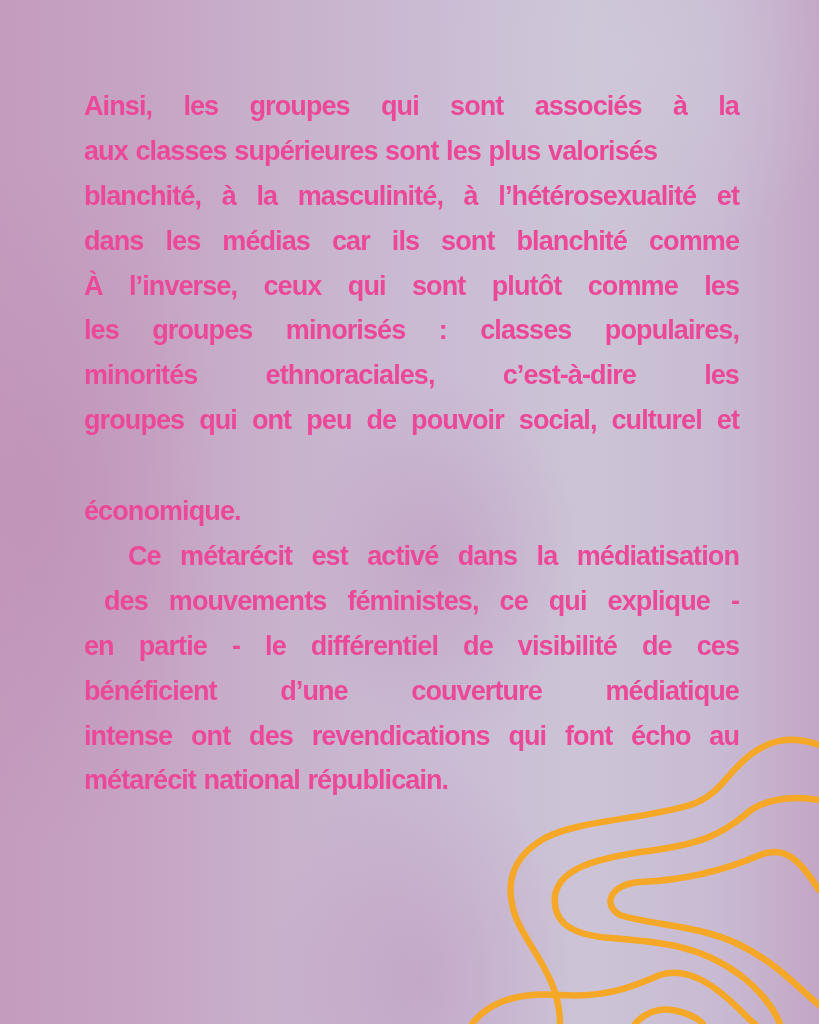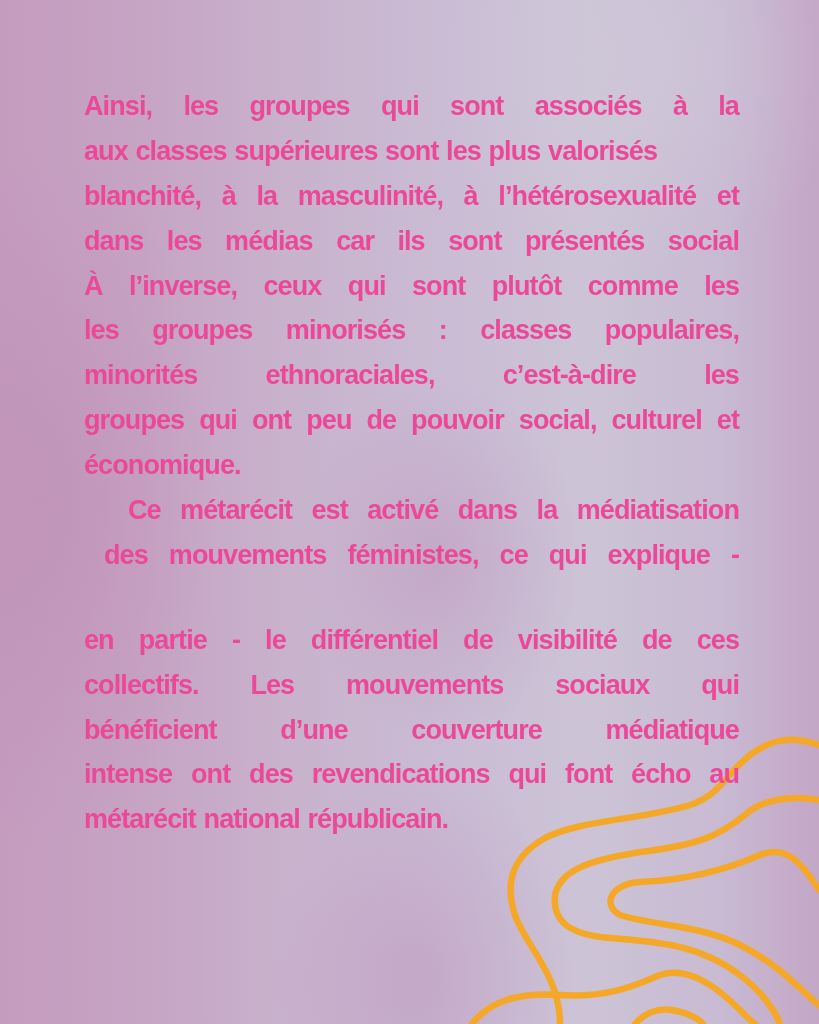--- a/index.html
+++ b/index.html
@@ -58,31 +58,30 @@
 
     <path d="M635 1024 C 645 1012, 660 1008, 672 1010 C 690 1013, 700 1020, 703 1024"></path>
   </g>
 </svg>
 
 <div class="text-block">
   <div class="paragraph">
     <div class="line" style="white-space: nowrap;">Ainsi, les groupes qui sont associés à la</div>
     <div class="line last" style="white-space: nowrap;">aux classes supérieures sont les plus valorisés</div>
     <div class="line" style="white-space: nowrap;">blanchité, à la masculinité, à l’hétérosexualité et</div>
-    <div class="line" style="white-space: nowrap;">dans les médias car ils sont présentés social</div>
+    <div class="line" style="white-space: nowrap;">dans les médias car ils sont blanchité comme</div>
   </div>
   <div class="paragraph">
     <div class="line" style="white-space: nowrap;">À l’inverse, ceux qui sont plutôt comme les</div>
     <div class="line" style="white-space: nowrap;">les groupes minorisés : classes populaires,</div>
     <div class="line" style="white-space: nowrap;">minorités ethnoraciales, c’est-à-dire les</div>
     <div class="line" style="white-space: nowrap;">groupes qui ont peu de pouvoir social, culturel et</div>
-    <div class="line last" style="white-space: nowrap;">économique.</div>
+    <div class="line last" style="white-space: nowrap; margin-top: 46px;">économique.</div>
   </div>
   <div class="paragraph">
     <div class="line" style="white-space: nowrap; margin-left: 44px;">Ce métarécit est activé dans la médiatisation</div>
     <div class="line" style="white-space: nowrap; margin-left: 20px;">des mouvements féministes, ce qui explique -</div>
-    <div class="line" style="white-space: nowrap; margin-top: 40px;">en partie - le différentiel de visibilité de ces</div>
-    <div class="line" style="white-space: nowrap;">collectifs. Les mouvements sociaux qui</div>
+    <div class="line" style="white-space: nowrap;">en partie - le différentiel de visibilité de ces</div>
     <div class="line" style="white-space: nowrap;">bénéficient d’une couverture médiatique</div>
     <div class="line" style="white-space: nowrap;">intense ont des revendications qui font écho au</div>
     <div class="line last" style="white-space: nowrap;">métarécit national républicain.</div>
   </div>
 </div>
 
 </body></html>

